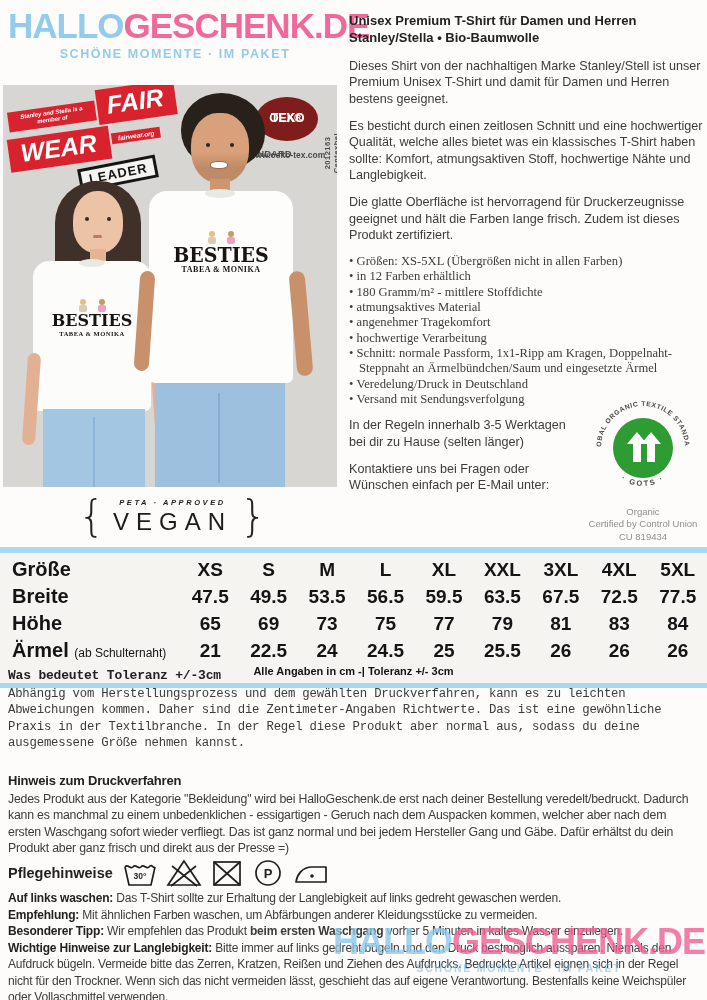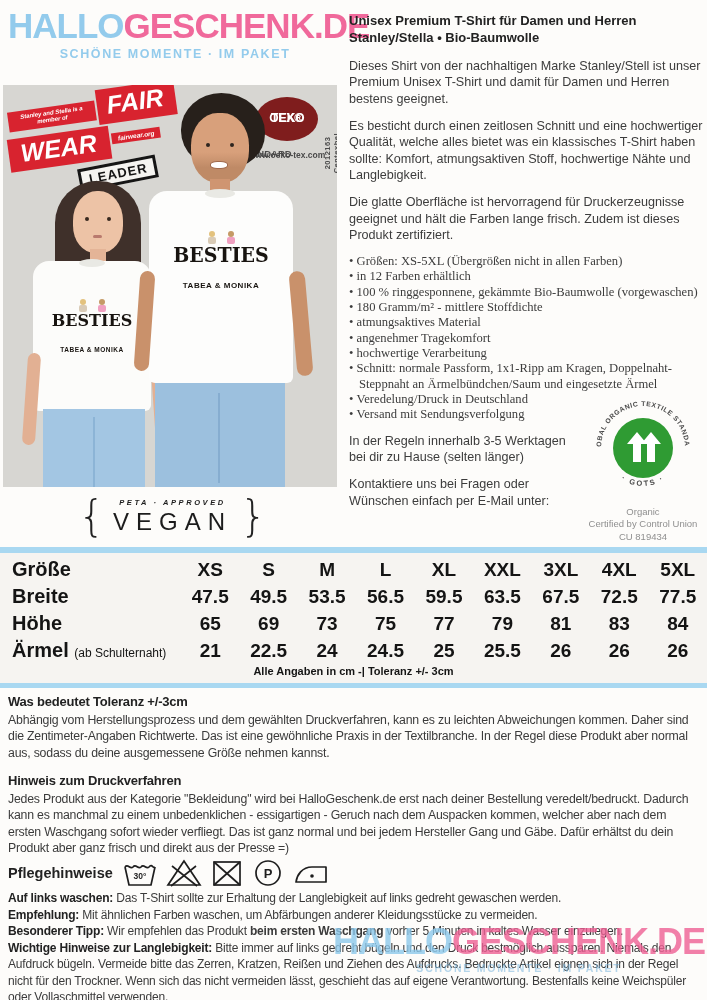--- a/index.html
+++ b/index.html
@@ -77,21 +77,21 @@
   .figs{position:static;display:flex;justify-content:center;gap:10px;margin-bottom:1px;}
   .fig{position:static;width:9px;}
   .fig .head{position:static;width:6px;height:6px;border-radius:50%;margin:0 auto;}
   .fig .bod{position:static;width:8px;height:7px;border-radius:2px;margin:0 auto;}
   .fig.blonde .head{background:#e3c27e;} .fig.blonde .bod{background:#d9cbb6;}
   .fig.pink .head{background:#c59a66;} .fig.pink .bod{background:#f0a0c0;}
   .print-title{position:static;font-family:"DejaVu Serif",serif;font-weight:bold;color:#181410;
                line-height:.95;transform:scaleY(1.08);}
   .print-w .print-title{font-size:16px;}
   .print-m .print-title{font-size:19px;}
-  .print-names{position:static;font-weight:800;color:#181410;letter-spacing:.5px;margin-top:18px;}
+  .print-names{position:static;font-weight:800;color:#181410;letter-spacing:.5px;margin-top:2px;font-family:Liberation Serif, serif;}
   .print-w .print-names{font-size:6.5px;}
   .print-m .print-names{font-size:8px;}
 
   
   .vegan{position:absolute;left:0;top:487px;width:345px;height:60px;display:flex;align-items:center;justify-content:center;}
   .vegan .brace{font-family:"DejaVu Sans",sans-serif;font-size:42px;font-weight:300;color:#222;line-height:1;}
   .vegan-mid{margin:0 8px;text-align:center;color:#1c1c1c;}
   .vegan-approved{font-size:7.5px;font-weight:bold;letter-spacing:2.6px;font-style:italic;}
   .vegan-label{font-size:24px;letter-spacing:7px;font-weight:500;margin-top:1px;}
 
@@ -119,21 +119,21 @@
   .size-sec th{width:168px;text-align:left;padding-left:12px;font-size:20px;font-weight:bold;white-space:nowrap;}
   .size-sec th .sub{font-size:12px;font-weight:normal;}
   .size-sec td{text-align:center;font-size:19px;font-weight:bold;}
   .size-sec tr{height:27px;padding-left:32px;}
   .size-caption{text-align:center;font-size:11px;font-weight:bold;margin-top:1px;}
 
   
   .sec{position:absolute;left:8px;width:694px;letter-spacing:-.2px;}
   .sec h3{margin:0 0 3px 0;font-size:13px;color:#222;}
   .sec .body{font-size:12.3px;line-height:1.33;}
-  .sec-tol{top:694px;}
+  .sec-tol{top:668px;font-family:Liberation Mono, monospace;}
   .sec-druck{top:773px;}
 
   .care-row{position:absolute;left:8px;top:858px;display:flex;align-items:center;gap:9px;}
   .care-label{font-size:14.5px;font-weight:bold;color:#222;}
   .care-icons{display:flex;align-items:center;gap:8px;}
   .care-icons svg{display:block;}
 
   .care-items{position:absolute;left:8px;top:890px;width:694px;font-size:12px;line-height:1.38;letter-spacing:-.2px;}
   .care-items p{margin:0;}
   .care-items .lead{font-weight:bold;color:#222;}
@@ -251,21 +251,20 @@
     <div class="ttl">
       <div>Unisex Premium T-Shirt für Damen und Herren</div>
       <div>Stanley/Stella • Bio-Baumwolle</div>
     </div>
     <p>Dieses Shirt von der nachhaltigen Marke Stanley/Stell ist unser Premium Unisex T-Shirt und damit für Damen und Herren bestens geeignet.</p>
     <p>Es besticht durch einen zeitlosen Schnitt und eine hochwertiger Qualität, welche alles bietet was ein klassisches T-Shirt haben sollte: Komfort, atmungsaktiven Stoff, hochwertige Nähte und Langlebigkeit.</p>
     <p>Die glatte Oberfläche ist hervorragend für Druckerzeugnisse geeignet und hält die Farben lange frisch. Zudem ist dieses Produkt zertifiziert.</p>
     <ul>
       <li>Größen: XS-5XL (Übergrößen nicht in allen Farben)</li>
       <li>in 12 Farben erhältlich</li>
-      <li>100 % ringgesponnene, gekämmte Bio-Baumwolle (vorgewaschen)</li>
       <li>180 Gramm/m² - mittlere Stoffdichte</li>
       <li>atmungsaktives Material</li>
       <li>angenehmer Tragekomfort</li>
       <li>hochwertige Verarbeitung</li>
       <li>Schnitt: normale Passform, 1x1-Ripp am Kragen, Doppelnaht-Steppnaht an Ärmelbündchen/Saum und eingesetzte Ärmel</li>
       <li>Veredelung/Druck in Deutschland</li>
       <li>Versand mit Sendungsverfolgung</li>
     </ul>
     <p class="narrow">In der Regeln innerhalb 3-5 Werktagen bei dir zu Hause (selten länger)</p>
     <p class="narrow">Kontaktiere uns bei Fragen oder Wünschen einfach per E-Mail unter:</p>

